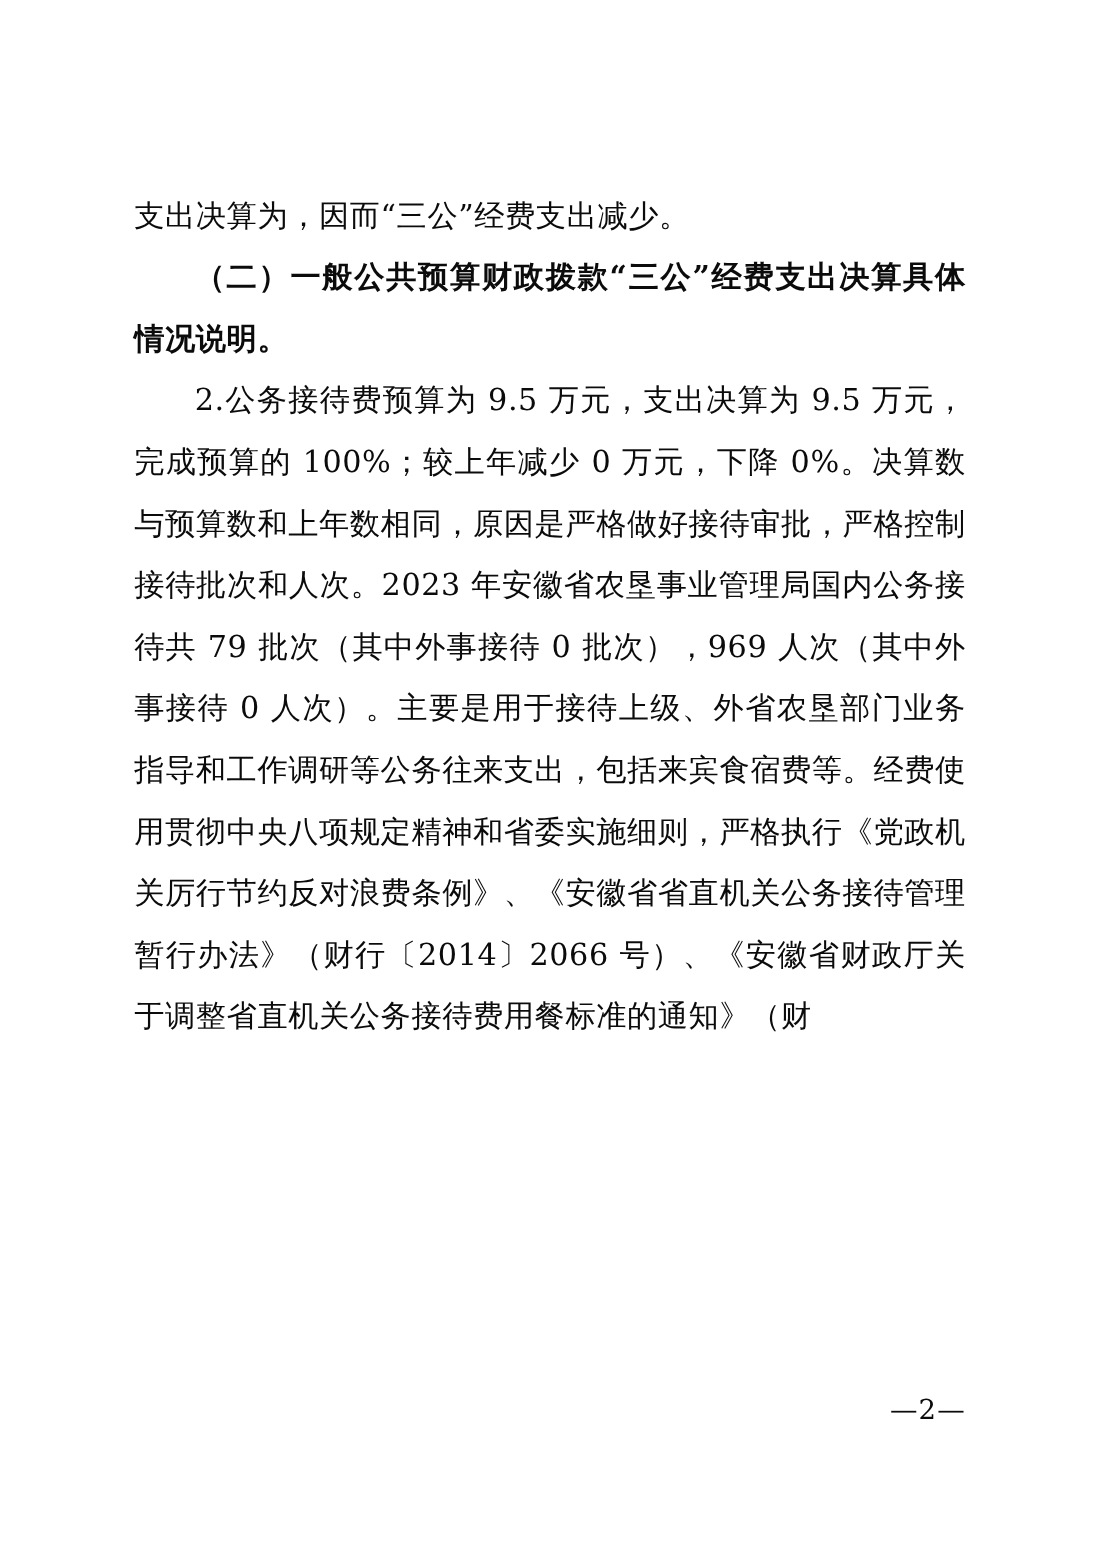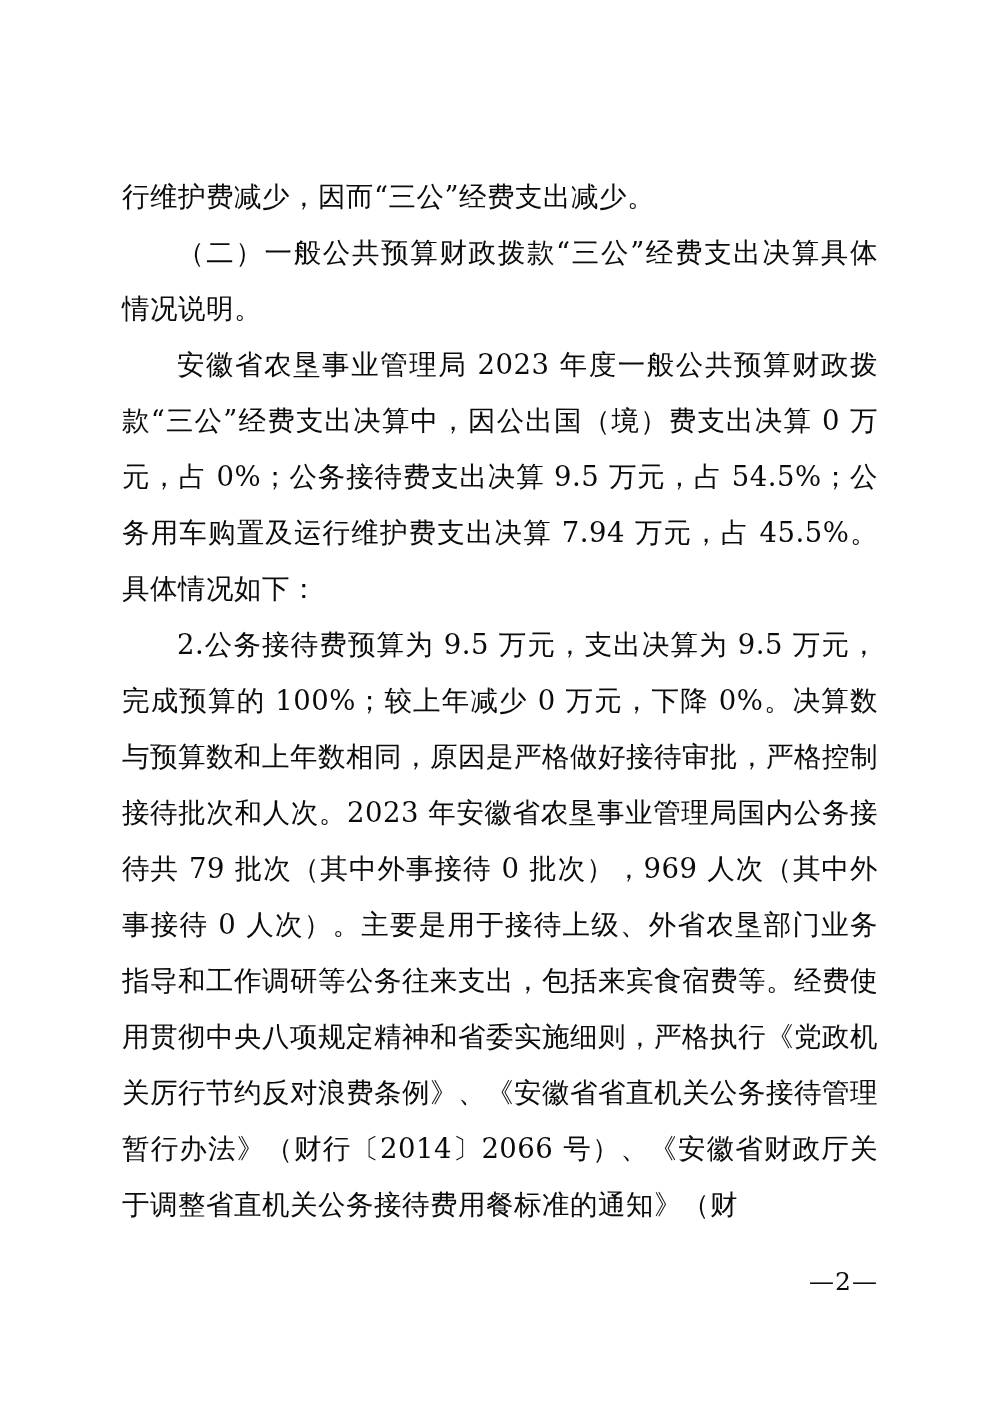--- a/index.html
+++ b/index.html
@@ -32,38 +32,37 @@
   }
   .para {
     margin: 0;
     text-indent: 0;
     white-space: normal;
   }
   .para.indent {
     text-indent: 2em;
   }
   .bold {
-    font-weight: 400;
+    font-weight: 700;
   }
   .page-number {
     position: absolute;
     left: 0;
     right: 122px;
     bottom: 118px;
     text-align: right;
     font-size: 25px;
     font-family: "DejaVu Serif", "Liberation Serif", serif;
     color: #0b0b0b;
     letter-spacing: 1px;
   }
 </style>
 </head>
 <body>
 
 <div class="page">
   <div class="doc-body">
-    <p class="para">行维护费减少，因而“三公”经费支出减少。</p>
+    <p class="para">支出决算为，因而“三公”经费支出减少。</p>
     <p class="para indent bold">（二）一般公共预算财政拨款“三公”经费支出决算具体情况说明。</p>
-    <p class="para indent">安徽省农垦事业管理局 2023 年度一般公共预算财政拨款“三公”经费支出决算中，因公出国（境）费支出决算 0 万元，占 0%；公务接待费支出决算 9.5 万元，占 54.5%；公务用车购置及运行维护费支出决算 7.94 万元，占 45.5%。具体情况如下：</p>
     <p class="para indent">2.公务接待费预算为 9.5 万元，支出决算为 9.5 万元，完成预算的 100%；较上年减少 0 万元，下降 0%。决算数与预算数和上年数相同，原因是严格做好接待审批，严格控制接待批次和人次。2023 年安徽省农垦事业管理局国内公务接待共 79 批次（其中外事接待 0 批次），969 人次（其中外事接待 0 人次）。主要是用于接待上级、外省农垦部门业务指导和工作调研等公务往来支出，包括来宾食宿费等。经费使用贯彻中央八项规定精神和省委实施细则，严格执行《党政机关厉行节约反对浪费条例》、《安徽省省直机关公务接待管理暂行办法》（财行〔2014〕2066 号）、《安徽省财政厅关于调整省直机关公务接待费用餐标准的通知》（财</p>
   </div>
   <div class="page-number">—2—</div>
 </div>
 
 </body></html>

